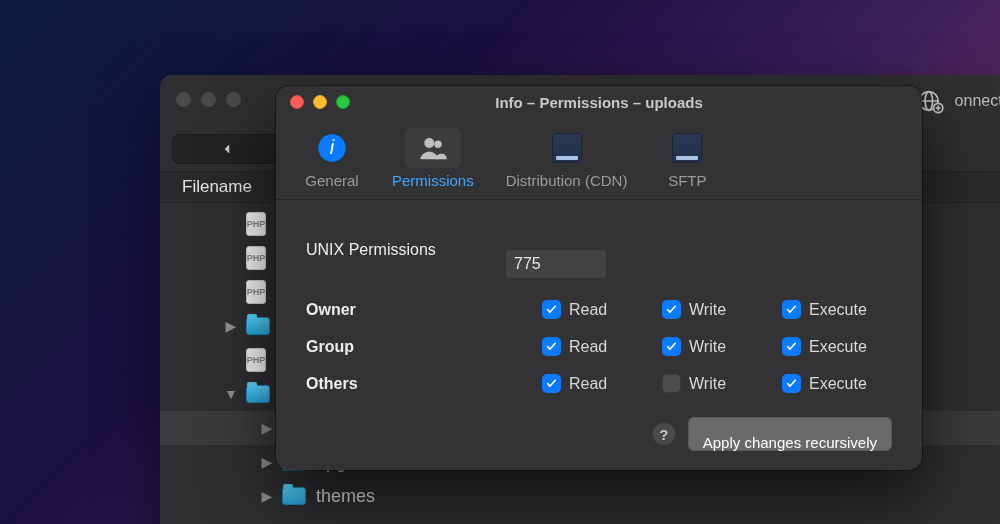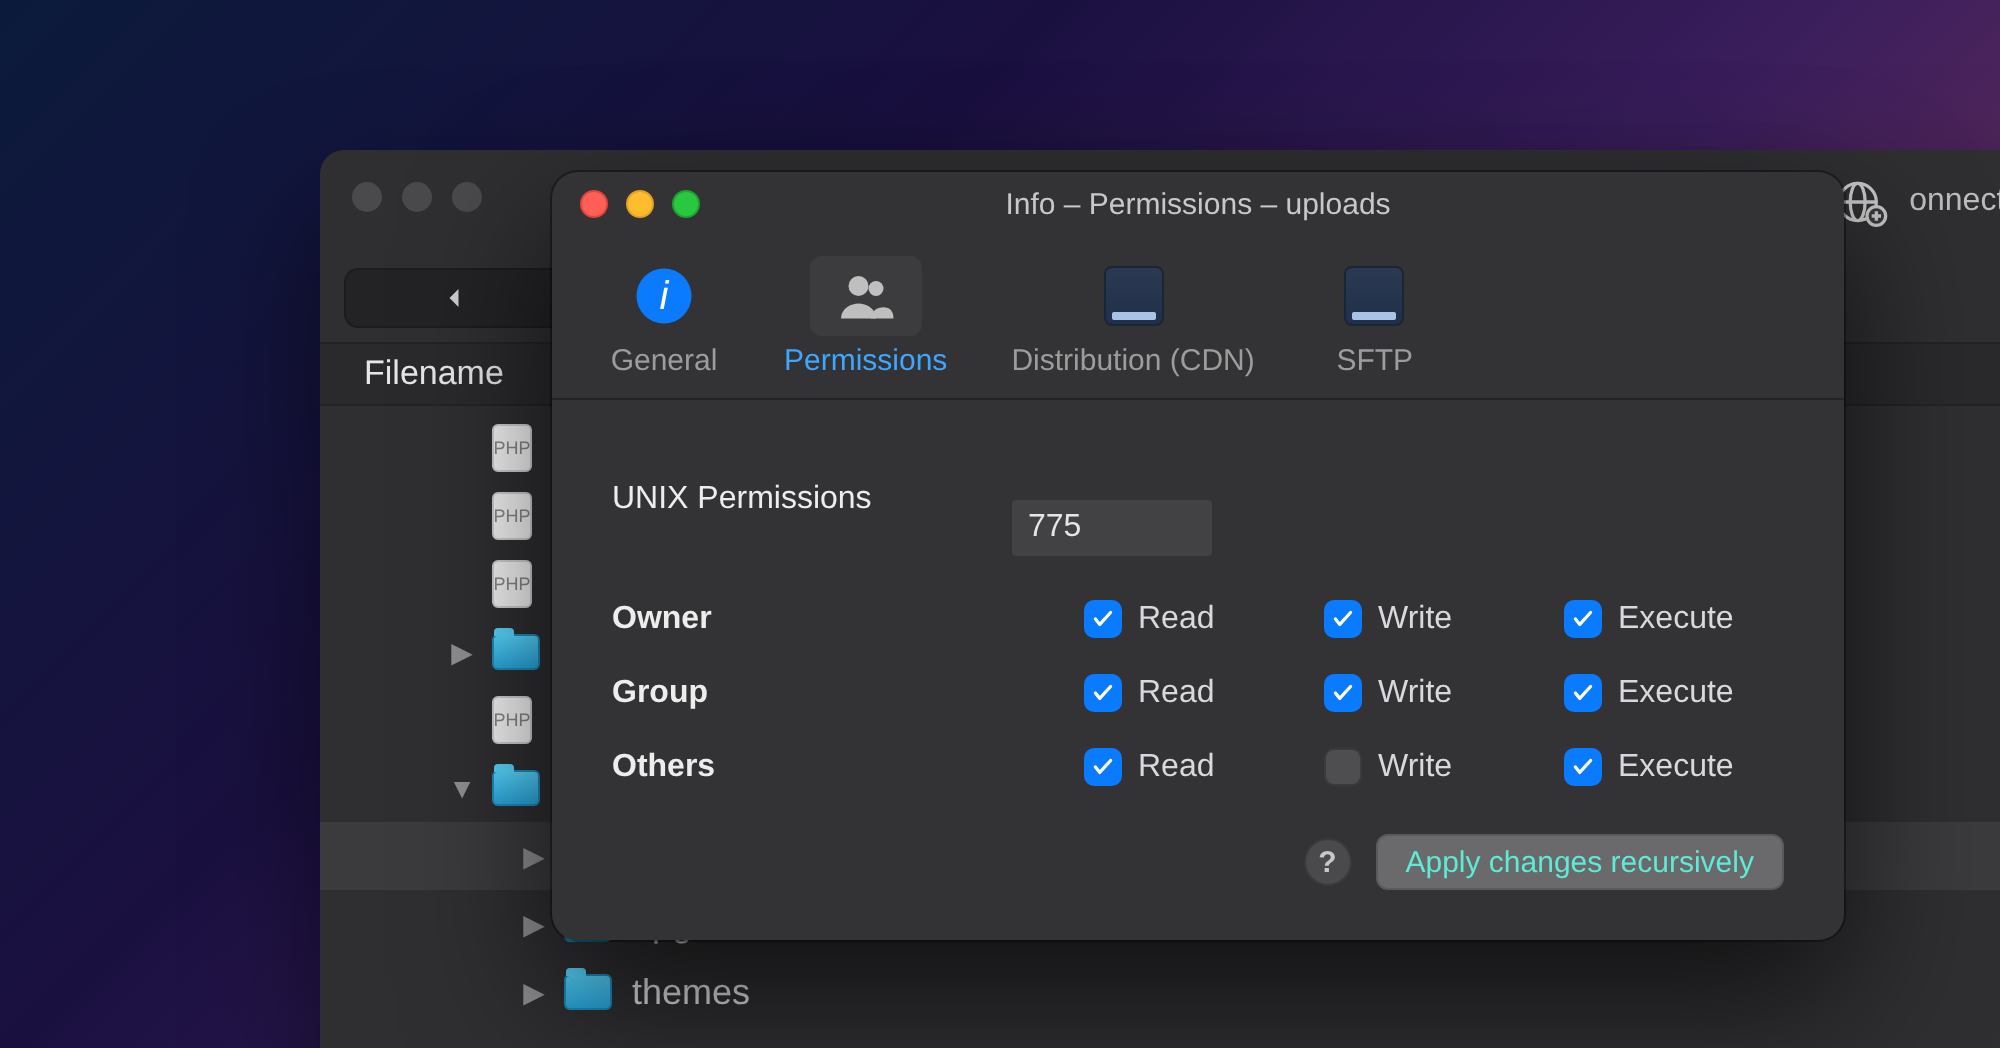--- a/index.html
+++ b/index.html
@@ -11,28 +11,28 @@
     .bg-traffic span { display: inline-block; width: 15px; height: 15px; border-radius: 50%; background: #4a4a4d; margin-right: 10px; }
     .bg-toolbar-right { margin-left: auto; display: flex; align-items: center; gap: 8px; color: #bdbdbd; font-size: 16px; }
     .bg-navrow { height: 44px; display: flex; align-items: center; padding: 0 12px; }
     .bg-back { width: 110px; height: 30px; background: #232325; border: 1px solid #1c1c1e; border-radius: 7px; display: flex; align-items: center; justify-content: center; color: #cfcfcf; }
     .bg-header { height: 32px; display: flex; align-items: center; padding: 0 22px; background: #2a2a2d; border-top: 1px solid #232325; border-bottom: 1px solid #232325; color: #e6e6e6; font-size: 17px; }
     .bg-list { padding-top: 4px; }
     .row { height: 34px; display: flex; align-items: center; padding-left: 28px; color: #e2e2e2; font-size: 18px; }
     .row .disc { color: #8f8f92; margin-right: 8px; font-size: 14px; width: 14px; text-align: center; }
     .row .folder-ico { width: 24px; height: 18px; margin-right: 10px; border-radius: 3px; background: linear-gradient(180deg,#57d7ff 0%, #2aa9e0 100%); border: 1px solid #1b8ec0; position: relative; }
     .row .folder-ico::before { content: ""; position: absolute; top: -4px; left: 0; width: 10px; height: 4px; border-radius: 2px 2px 0 0; background: #57d7ff; }
-    .row .file-ico { width: 20px; height: 24px; margin-right: 10px; border-radius: 3px; background: #f5f5f5; border: 1px solid #cfcfcf; display: flex; align-items: center; justify-content: center; font-size: 9px; color: #888; }
+    .row .file-ico { width: 20px; height: 24px; margin-right: 10px; border-radius: 3px; background: #f5f5f5; border: 1px solid #cfcfcf; display: flex; align-items: center; justify-content: center; font-size: 9px; color: #888; font-weight: bold; }
     .row.sel { background: #3b3b3e; }
     .indent1 { padding-left: 64px; }
     .indent2 { padding-left: 100px; }
 
     
     .fg-window { position: absolute; left: 276px; top: 86px; width: 646px; height: 384px; background: #333335; border-radius: 13px; box-shadow: 0 28px 70px rgba(0,0,0,.65), 0 0 0 1px rgba(0,0,0,.35); overflow: hidden; color: #d9d9d9; }
-    .fg-titlebar { position: relative; height: 26px; display: flex; align-items: center; }
+    .fg-titlebar { position: relative; height: 26px; display: flex; align-items: center; font-weight: bold; }
     .fg-traffic { position: absolute; left: 14px; top: 9px; display: flex; gap: 9px; }
     .dot { width: 14px; height: 14px; border-radius: 50%; }
     .dot.red { background: #ff5f57; border: .5px solid #e1443c; }
     .dot.yellow { background: #ffbd2e; border: .5px solid #dfa023; }
     .dot.green { background: #28c940; border: .5px solid #1ca32f; }
     .fg-title { width: 100%; text-align: center; font-size: 15px; color: #c8c8c8; padding-top: 6px; }
 
     .tabs { display: flex; padding: 10px 16px 0; gap: 8px; border-bottom: 1px solid #232325; }
     .tab { flex: none; padding: 6px 12px 10px; text-align: center; color: #9c9c9c; font-size: 15px; cursor: pointer; border-radius: 8px 8px 0 0; display: flex; flex-direction: column; align-items: center; gap: 4px; }
     .tab.active { color: #3ea6ff; }
@@ -50,21 +50,21 @@
     .perm-grid { display: grid; grid-template-columns: 200px 120px 120px 140px; row-gap: 18px; font-size: 16px; align-items: center; }
     .perm-grid .rowlbl { font-weight: 700; color: #ededed; }
     .perm-cell { display: flex; align-items: center; gap: 8px; margin-left: 36px; }
     .cbox { width: 19px; height: 19px; border-radius: 5px; display: flex; align-items: center; justify-content: center; flex: none; }
     .cbox.checked { background: #0a7aff; }
     .cbox.unchecked { background: #4e4e50; border: 1px solid #3a3a3c; }
     .cbox svg { width: 13px; height: 13px; }
 
     .actions { display: flex; justify-content: flex-end; align-items: center; gap: 12px; margin-top: 24px; }
     .help { width: 24px; height: 24px; border-radius: 50%; background: #4a4a4d; color: #c8c8c8; display: flex; align-items: center; justify-content: center; font-size: 15px; font-weight: 700; border: 1px solid #3a3a3c; }
-    .apply-btn { height: 28px; padding: 5px 14px; background: #6a6a6d; color: #5eead4; border: 1px solid #5a5a5d; border-radius: 6px; font-size: 15px; }
+    .apply-btn { height: 28px; padding: 16px 14px; background: #6a6a6d; color: #ffffff; border: 1px solid #5a5a5d; border-radius: 6px; font-size: 15px; }
 
     
     .conn-ico { width: 34px; height: 34px; border-radius: 6px; display: flex; align-items: center; justify-content: center; }
   </style>
 </head>
 <body>
 
 <div class="bg-window">
   <div class="bg-titlebar">
     <div class="bg-traffic"><span></span><span></span><span></span></div>

